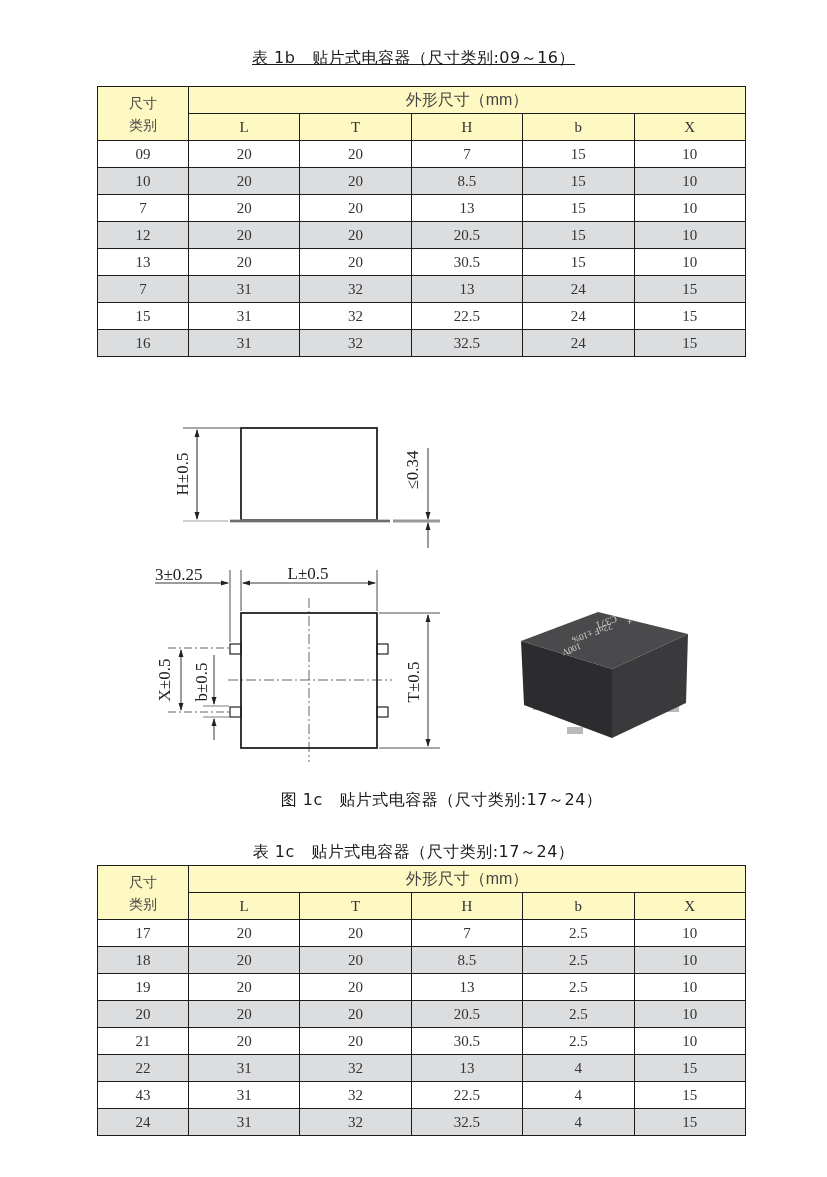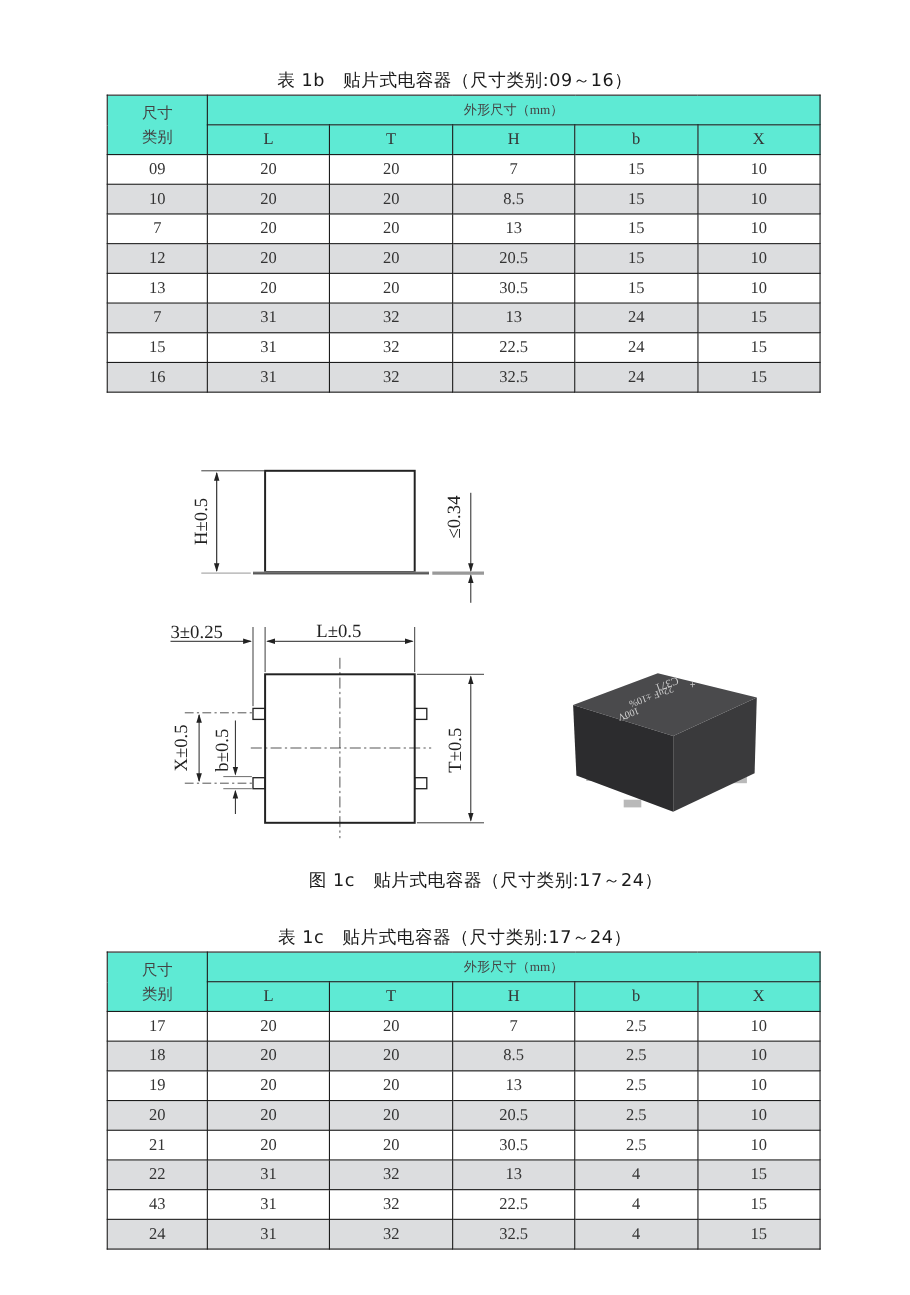--- a/index.html
+++ b/index.html
@@ -9,31 +9,31 @@
     font-family: "DejaVu Sans", sans-serif; font-size: 16px; color: #1a1a1a; letter-spacing: 0.5px;
   }
   table.dim {
     position: absolute; left: 97px; width: 649px; border-collapse: collapse;
     font-family: "Liberation Serif", serif; font-size: 15px; color: #333;
     table-layout: fixed;
   }
   table.dim td, table.dim th {
     border: 1.6px solid #1c1c1c; text-align: center; padding: 0; font-weight: normal; height: 26px;
   }
-  table.dim th { background: #5eead4; margin-top: 36px; }
+  table.dim th { background: #fef9c3; margin-top: 36px; }
   table.dim th.corner { font-family: "DejaVu Sans", sans-serif; font-size: 14px; color: #444; line-height: 22px; }
-  table.dim th.group { font-family: Liberation Serif, serif; font-size: 12px; color: #444; height: 26px; }
+  table.dim th.group { font-family: Liberation Sans, sans-serif; font-size: 16px; color: #444; height: 26px; }
   table.dim tr.shade td { background: #dcdddf; }
   table.dim col.c0 { width: 91px; }
   .drawing { position: absolute; left: 0; top: 0; }
 </style>
 </head>
 <body>
 
-<div class="caption" style="top:63px;">表 1b　贴片式电容器（尺寸类别:09～16）</div>
+<div class="caption" style="top:48px;text-decoration:underline;">表 1b　贴片式电容器（尺寸类别:09～16）</div>
 <table class="dim" style="top:86px;">
   <colgroup>
       <col class="c0">
       <col>
       <col>
       <col>
       <col>
       <col>
     </colgroup>
   <tbody>

